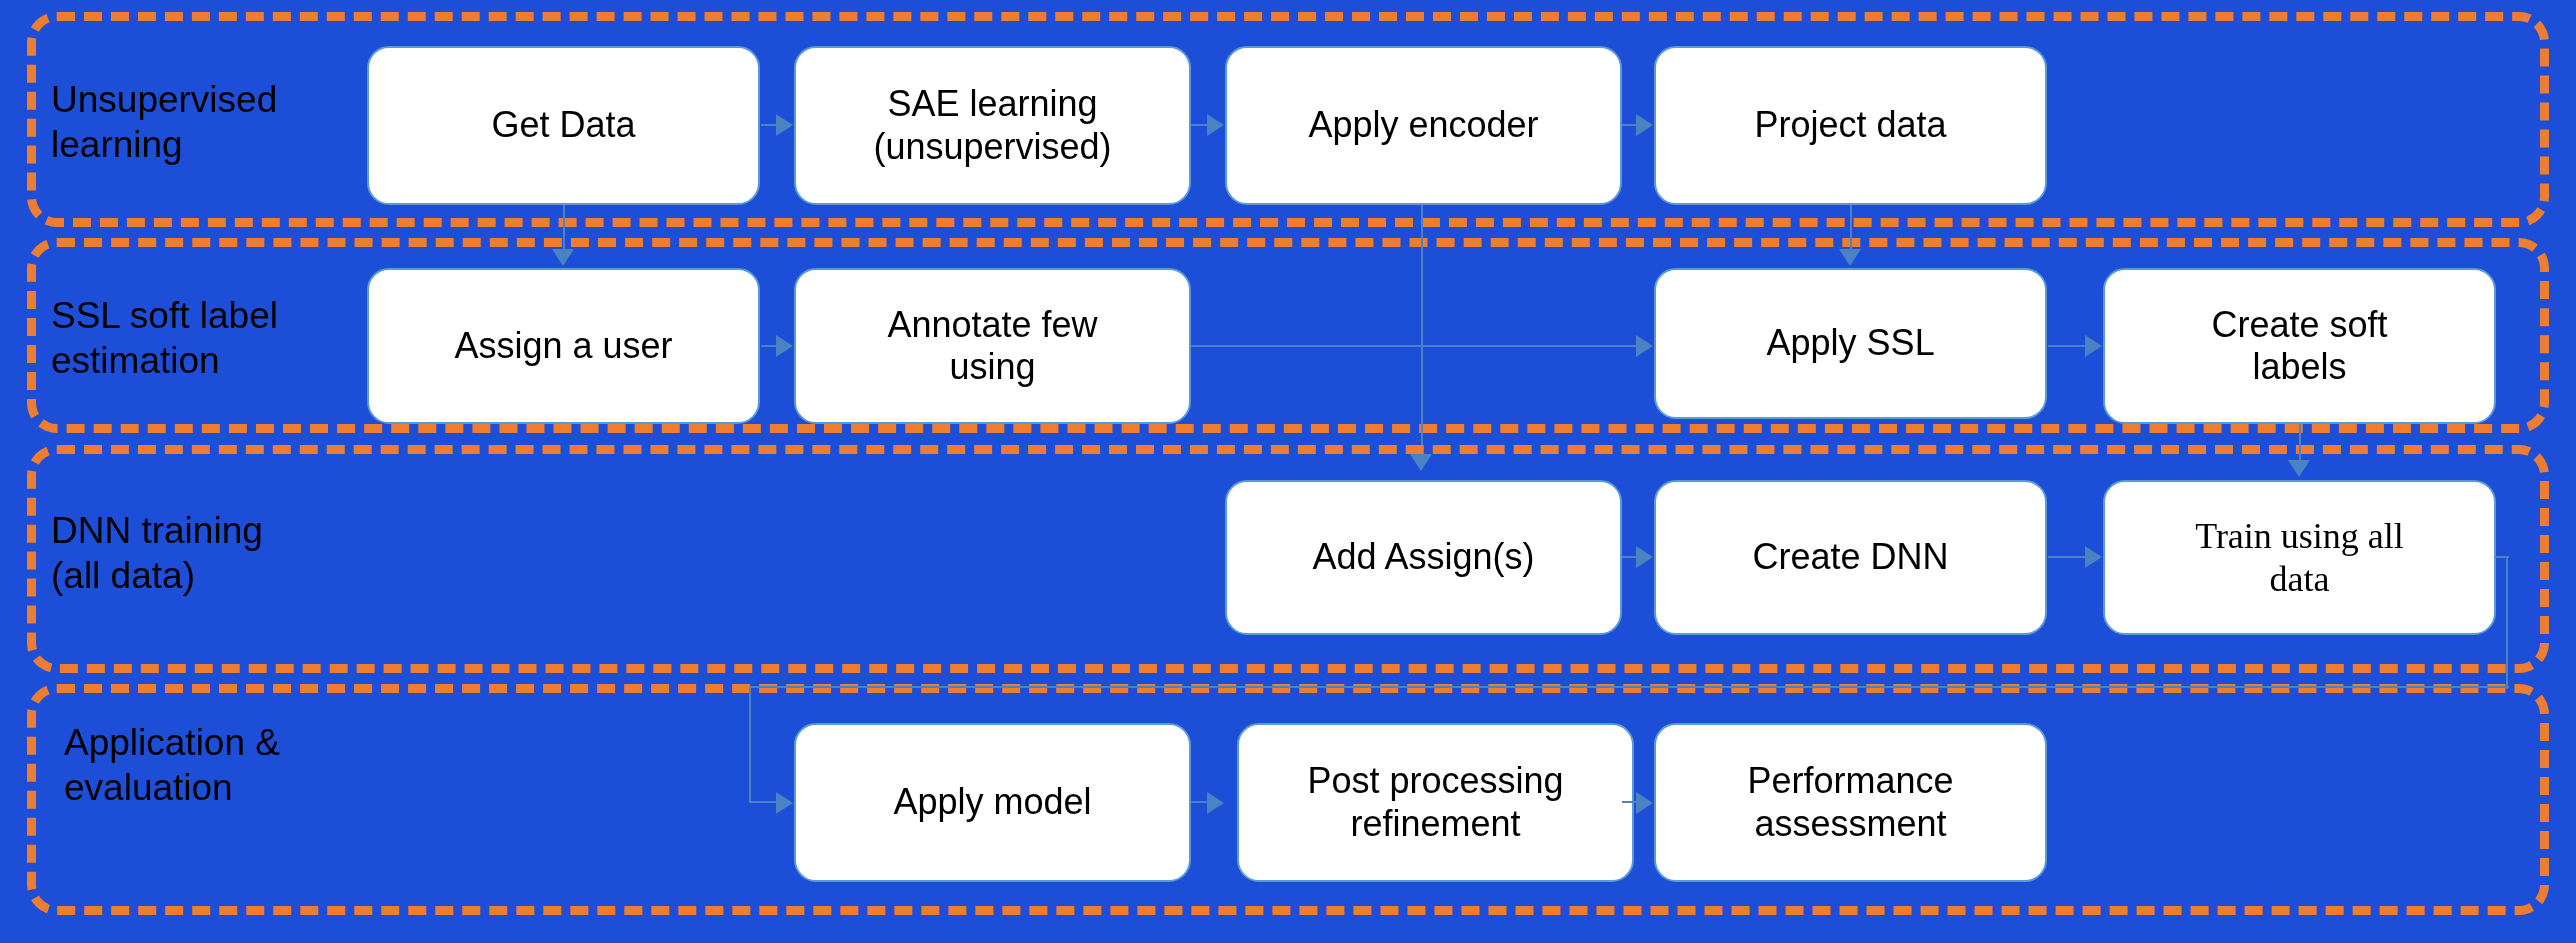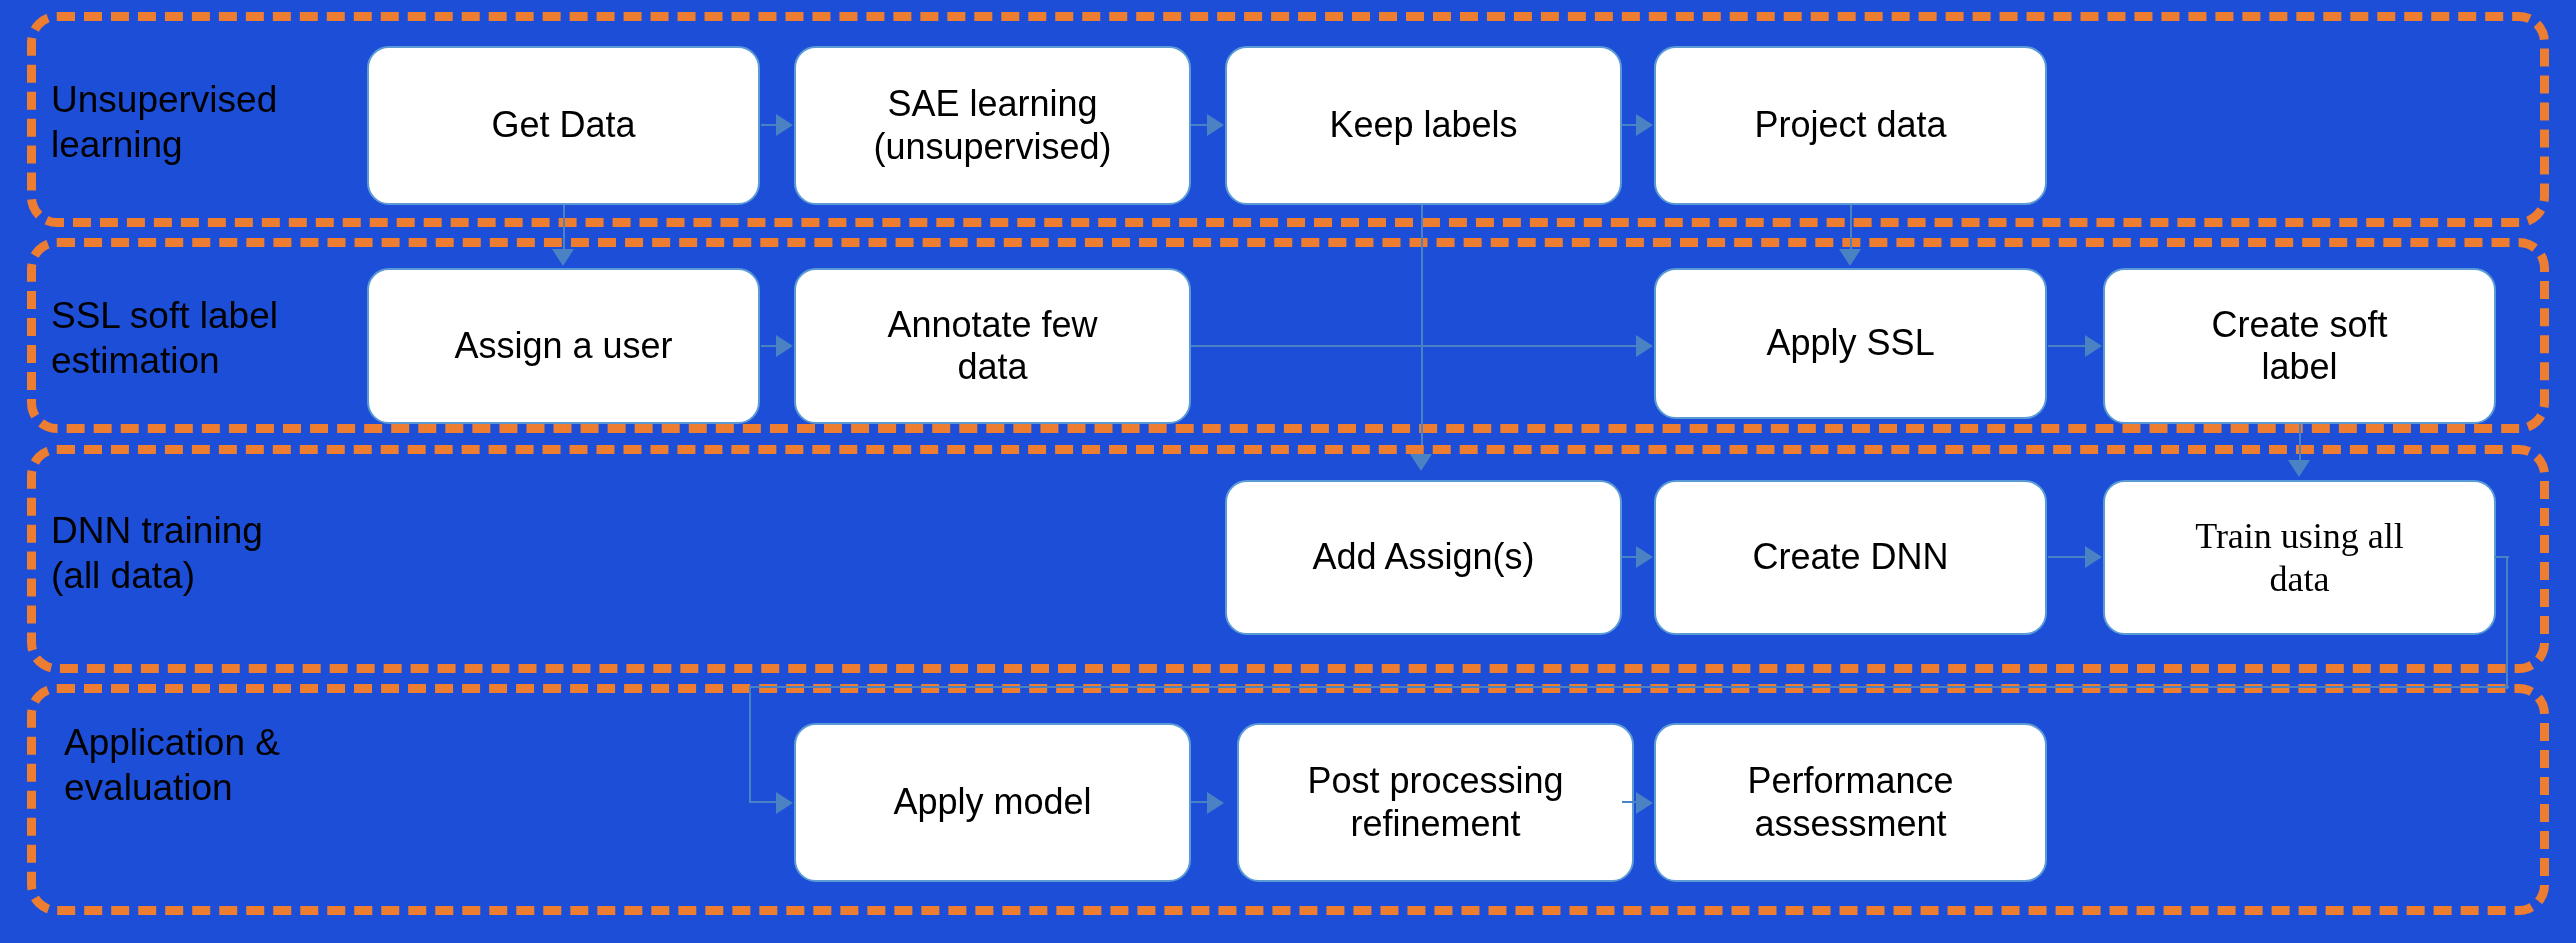--- a/index.html
+++ b/index.html
@@ -92,47 +92,47 @@
   <div class="lane" style="left:27px; top:11.7px; width:2522px; height:215px;"></div>
 
   <div class="lane-title" style="left:51px; top:77px; width:306px;">Unsupervised
 learning</div>
 
   <div class="node" style="left:367px; top:46px; width:393px; height:159px;">Get Data</div>
 
   <div class="node" style="left:794px; top:46px; width:397px; height:159px;">SAE learning
 (unsupervised)</div>
 
-  <div class="node" style="left:1225px; top:46px; width:397px; height:159px;">Keep labels</div>
+  <div class="node" style="left:1225px; top:46px; width:397px; height:159px;">Apply encoder</div>
 
   <div class="node" style="left:1654px; top:46px; width:393px; height:159px;">Project data</div>
 
   <div class="conn-h" style="left:761px; top:124px; width:17px;"></div>
   <div class="arrow-r" style="left:776px; top:114px;"></div>
 
   <div class="conn-h" style="left:1191px; top:124px; width:17.6px;"></div>
   <div class="arrow-r" style="left:1207px; top:114px;"></div>
 
   <div class="conn-h" style="left:1622px; top:124px; width:15.6px;"></div>
   <div class="arrow-r" style="left:1636px; top:114px;"></div>
 
   <div class="lane" style="left:27px; top:238px; width:2522px; height:195px;"></div>
 
   <div class="lane-title" style="left:51px; top:293px; width:325px;">SSL soft label
 estimation</div>
 
   <div class="node" style="left:367px; top:268px; width:393px; height:156px;">Assign a user</div>
 
   <div class="node" style="left:794px; top:268px; width:397px; height:156px;">Annotate few
-data</div>
+using</div>
 
   <div class="node" style="left:1654px; top:268px; width:393px; height:151px;padding-left:8px;">Apply SSL</div>
 
   <div class="node" style="left:2103px; top:268px; width:393px; height:156px;">Create soft
-label</div>
+labels</div>
 
   <div class="conn-h" style="left:761px; top:345px; width:17px;"></div>
   <div class="arrow-r" style="left:776px; top:335px;"></div>
 
   <div class="conn-h" style="left:1191px; top:345px; width:447px;"></div>
   <div class="arrow-r" style="left:1636px; top:335px;"></div>
 
   <div class="conn-h" style="left:2048px; top:345px; width:38px;"></div>
   <div class="arrow-r" style="left:2085px; top:335px;"></div>
 

